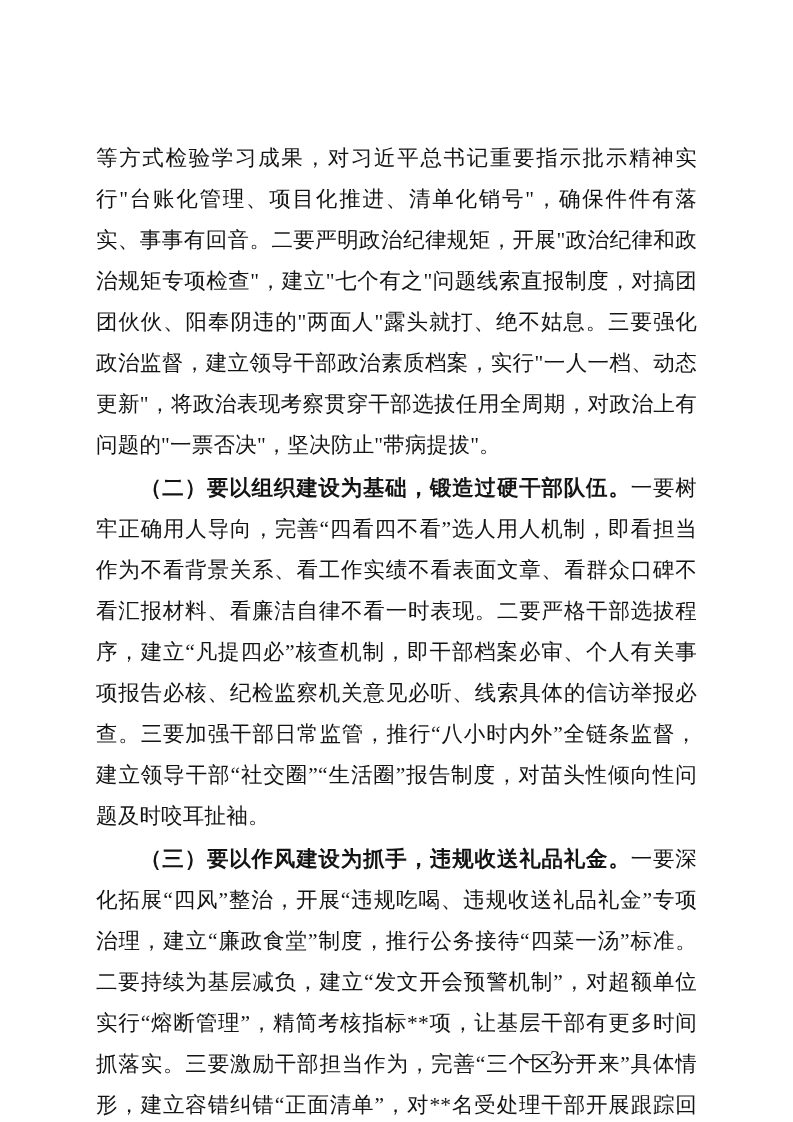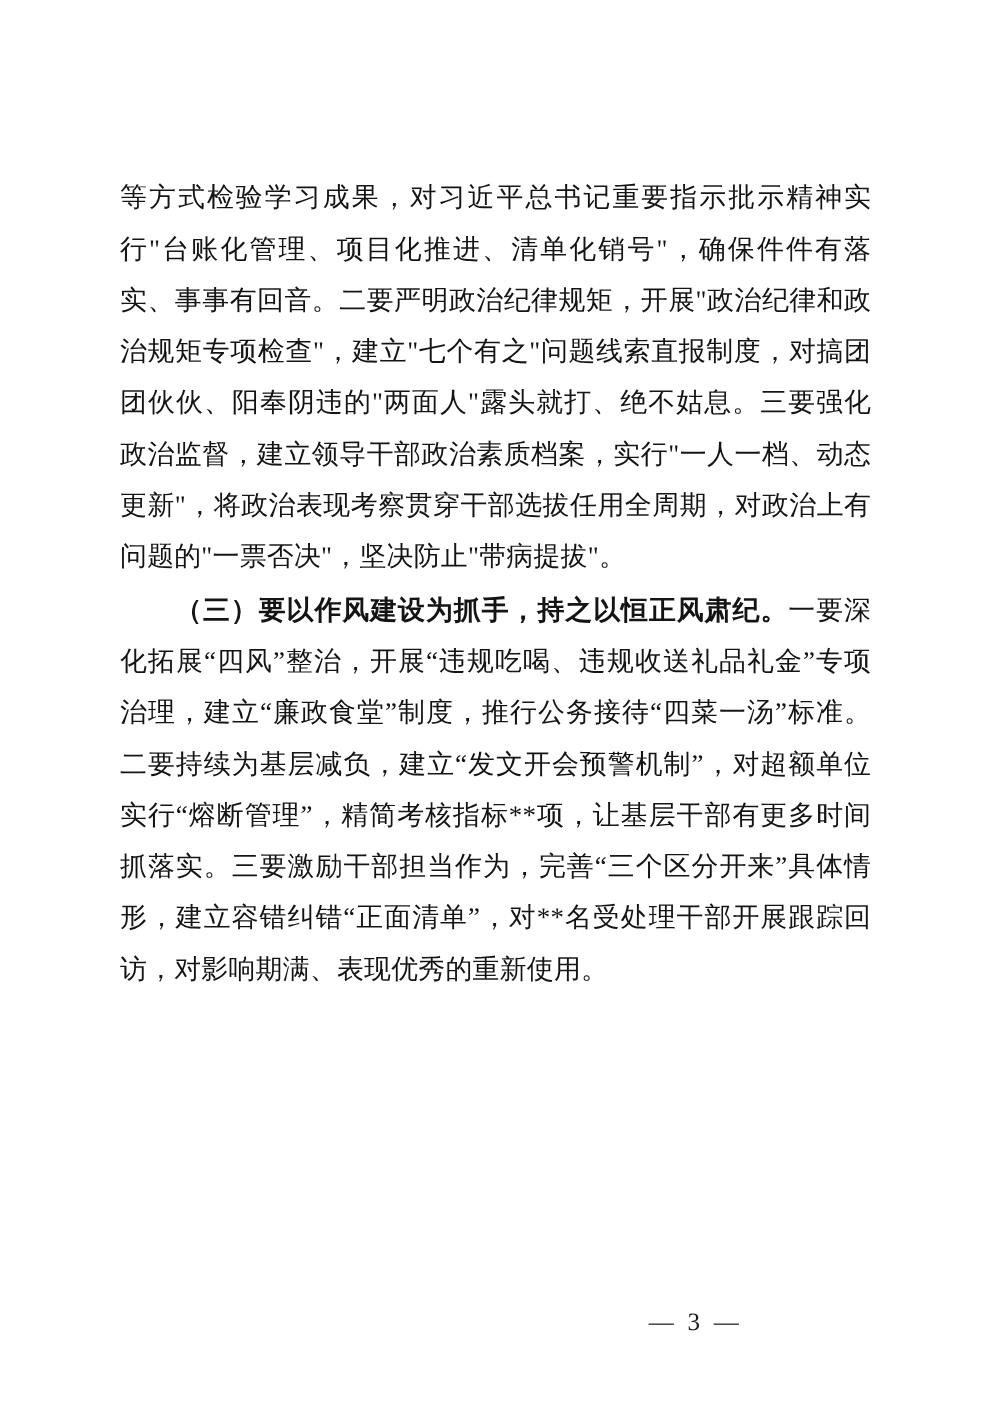--- a/index.html
+++ b/index.html
@@ -57,21 +57,22 @@
   }
 </style>
 </head>
 <body>
 
 <div class="page">
   <div class="doc-body">
 
     <p class="para">等方式检验学习成果，对习近平总书记重要指示批示精神实行"台账化管理、项目化推进、清单化销号"，确保件件有落实、事事有回音。二要严明政治纪律规矩，开展"政治纪律和政治规矩专项检查"，建立"七个有之"问题线索直报制度，对搞团团伙伙、阳奉阴违的"两面人"露头就打、绝不姑息。三要强化政治监督，建立领导干部政治素质档案，实行"一人一档、动态更新"，将政治表现考察贯穿干部选拔任用全周期，对政治上有问题的"一票否决"，坚决防止"带病提拔"。</p>
 
+    <p class="para-indent"><span class="bold-run">（二）要以组织建设为基础，锻造过硬干部队伍。</span><span>一要树牢正确用人导向，完善“四看四不看”选人用人机制，即看担当作为不看背景关系、看工作实绩不看表面文章、看群众口碑不看汇报材料、看廉洁自律不看一时表现。二要严格干部选拔程序，建立“凡提四必”核查机制，即干部档案必审、个人有关事项报告必核、纪检监察机关意见必听、线索具体的信访举报必查。三要加强干部日常监管，推行“八小时内外”全链条监督，建立领导干部“社交圈”“生活圈”报告制度，对苗头性倾向性问题及时咬耳扯袖。</span></p>
 
-    <p class="para-indent"><span class="bold-run">（三）要以作风建设为抓手，持之以恒正风肃纪。</span><span>一要深化拓展“四风”整治，开展“违规吃喝、违规收送礼品礼金”专项治理，建立“廉政食堂”制度，推行公务接待“四菜一汤”标准。二要持续为基层减负，建立“发文开会预警机制”，对超额单位实行“熔断管理”，精简考核指标**项，让基层干部有更多时间抓落实。三要激励干部担当作为，完善“三个区分开来”具体情形，建立容错纠错“正面清单”，对**名受处理干部开展跟踪回访，对影响期满、表现优秀的重新使用。</span></p>
+    <p class="para-indent"><span class="bold-run">（三）要以作风建设为抓手，违规收送礼品礼金。</span><span>一要深化拓展“四风”整治，开展“违规吃喝、违规收送礼品礼金”专项治理，建立“廉政食堂”制度，推行公务接待“四菜一汤”标准。二要持续为基层减负，建立“发文开会预警机制”，对超额单位实行“熔断管理”，精简考核指标**项，让基层干部有更多时间抓落实。三要激励干部担当作为，完善“三个区分开来”具体情形，建立容错纠错“正面清单”，对**名受处理干部开展跟踪回访，对影响期满、表现优秀的重新使用。</span></p>
 
   </div>
 
   <div class="footer">
     <span class="page-number-inner">— 3 —</span>
   </div>
 </div>
 
 </body></html>

